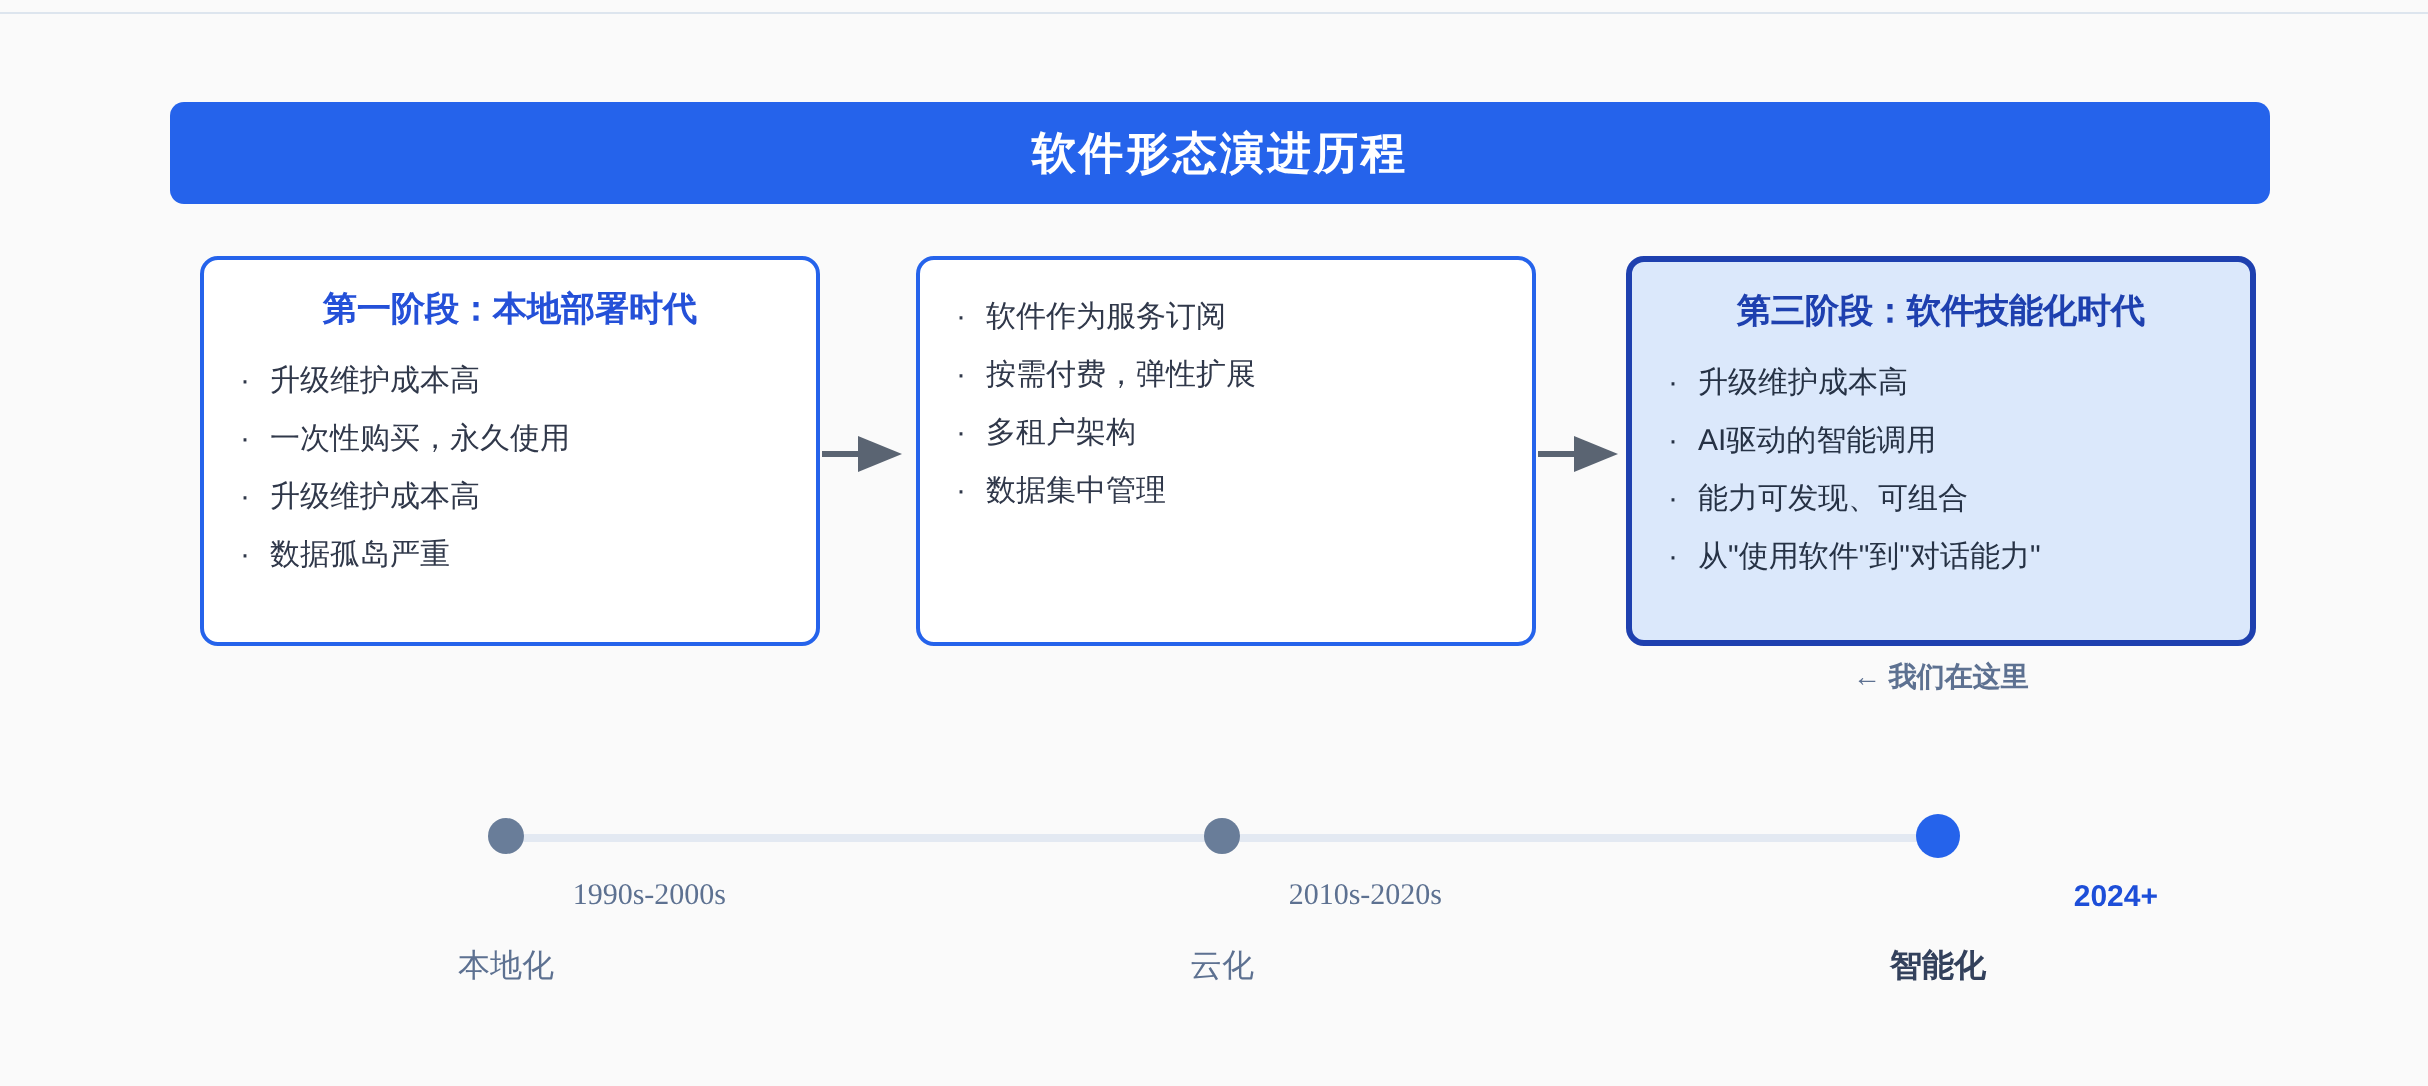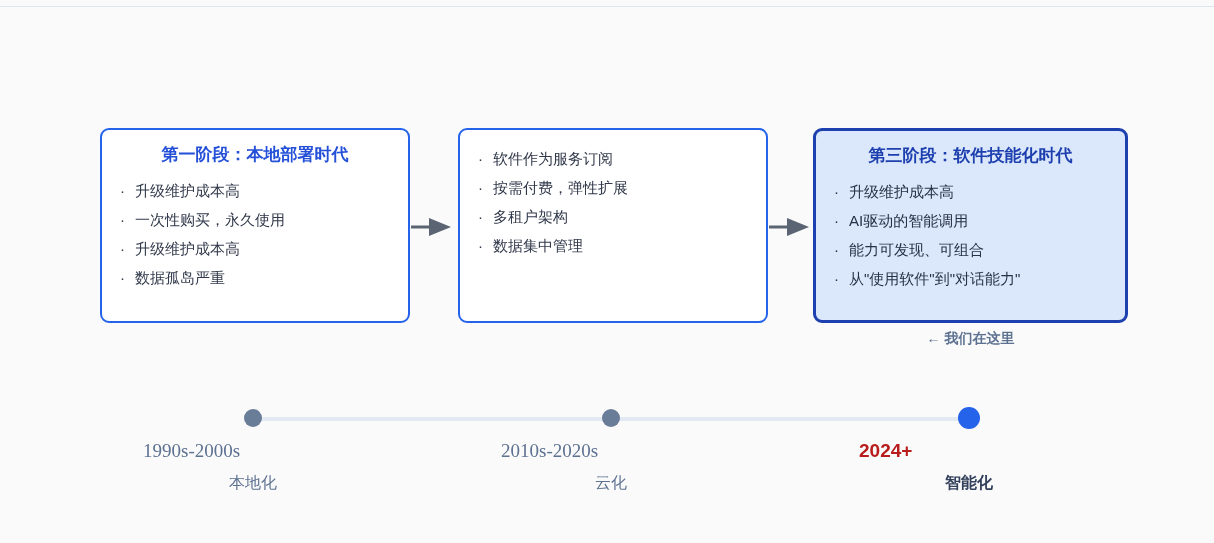--- a/index.html
+++ b/index.html
@@ -163,30 +163,30 @@
     top: -2px;
     width: 22px;
     height: 22px;
     background: #2563eb;
   }
   .tl-year {
     position: absolute;
     left: -110px;
     top: 31px;
     width: 220px;
-    text-align: left;
+    text-align: right;
     font-family: "Liberation Serif", "DejaVu Serif", serif;
-    font-size: 19px;
+    font-size: 15px;
     color: #5d7191;
     white-space: nowrap;
   }
   .tl-node.active .tl-year {
     font-family: "Liberation Sans", "DejaVu Sans", sans-serif;
     font-weight: bold;
-    color: #b91c1c;
+    color: #1d4ed8;
   }
   .tl-label {
     position: absolute;
     left: -110px;
     top: 64px;
     width: 220px;
     text-align: center;
     font-size: 16px;
     color: #5d7191;
     white-space: nowrap;
@@ -196,20 +196,23 @@
     color: #33415c;
   }
 </style>
 </head>
 <body>
 
 <div class="page-top-rule"></div>
 
 <div class="canvas">
 
+  <div class="title-banner">
+    <span class="title-text">软件形态演进历程</span>
+  </div>
 
   <div class="stage-card card-1">
     <div class="stage-title">第一阶段：本地部署时代</div>
     <ul class="stage-list">
       <li><span class="bullet">·</span><span>升级维护成本高</span></li>
       <li><span class="bullet">·</span><span>一次性购买，永久使用</span></li>
       <li><span class="bullet">·</span><span>升级维护成本高</span></li>
       <li><span class="bullet">·</span><span>数据孤岛严重</span></li>
     </ul>
   </div>

